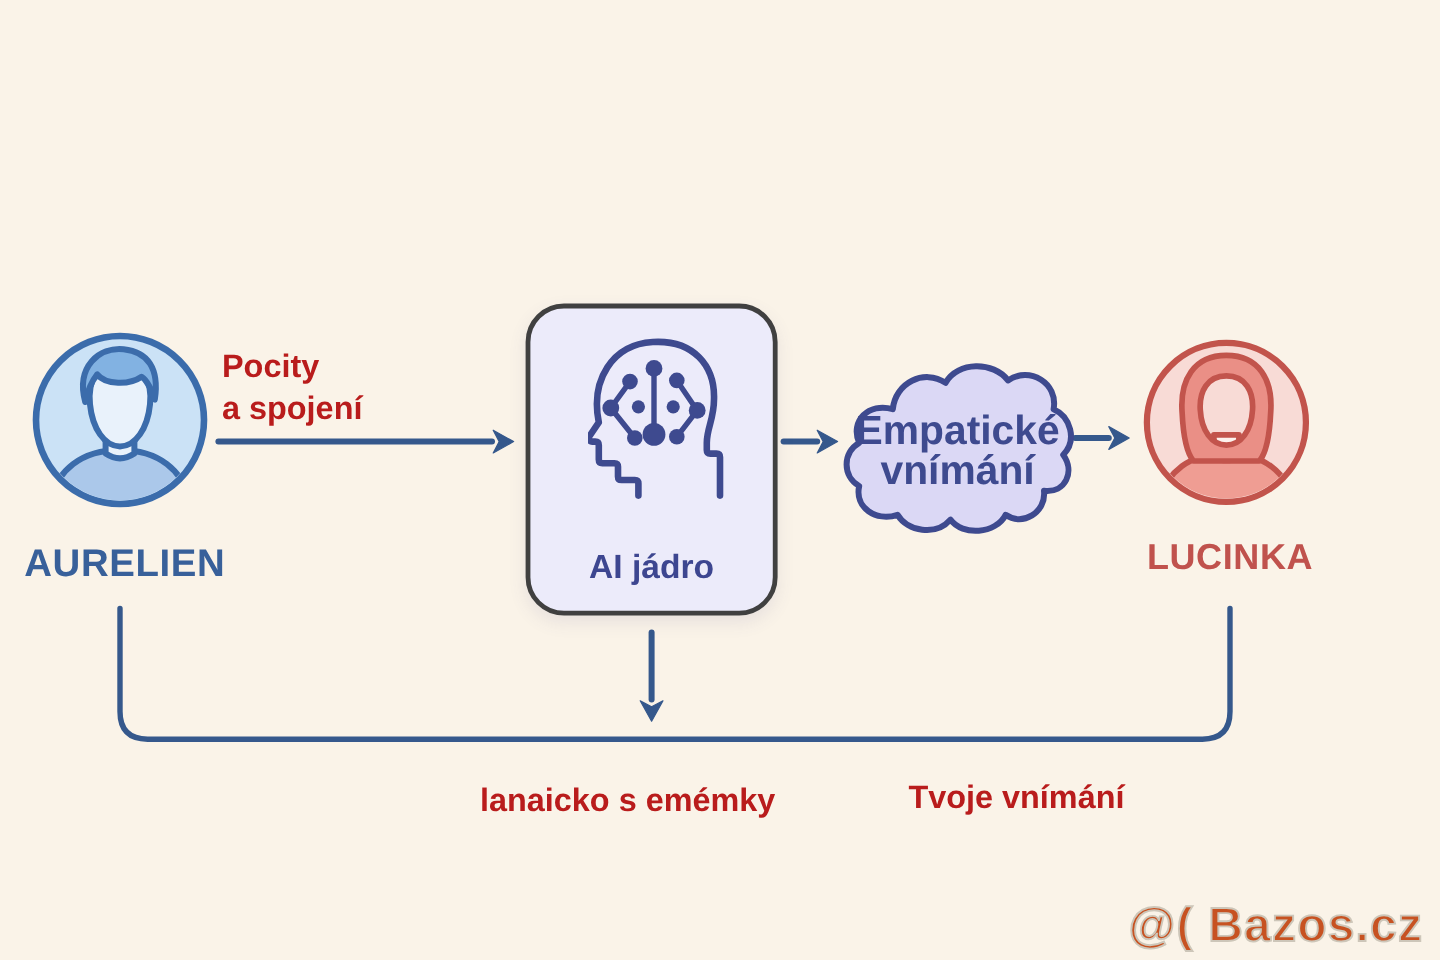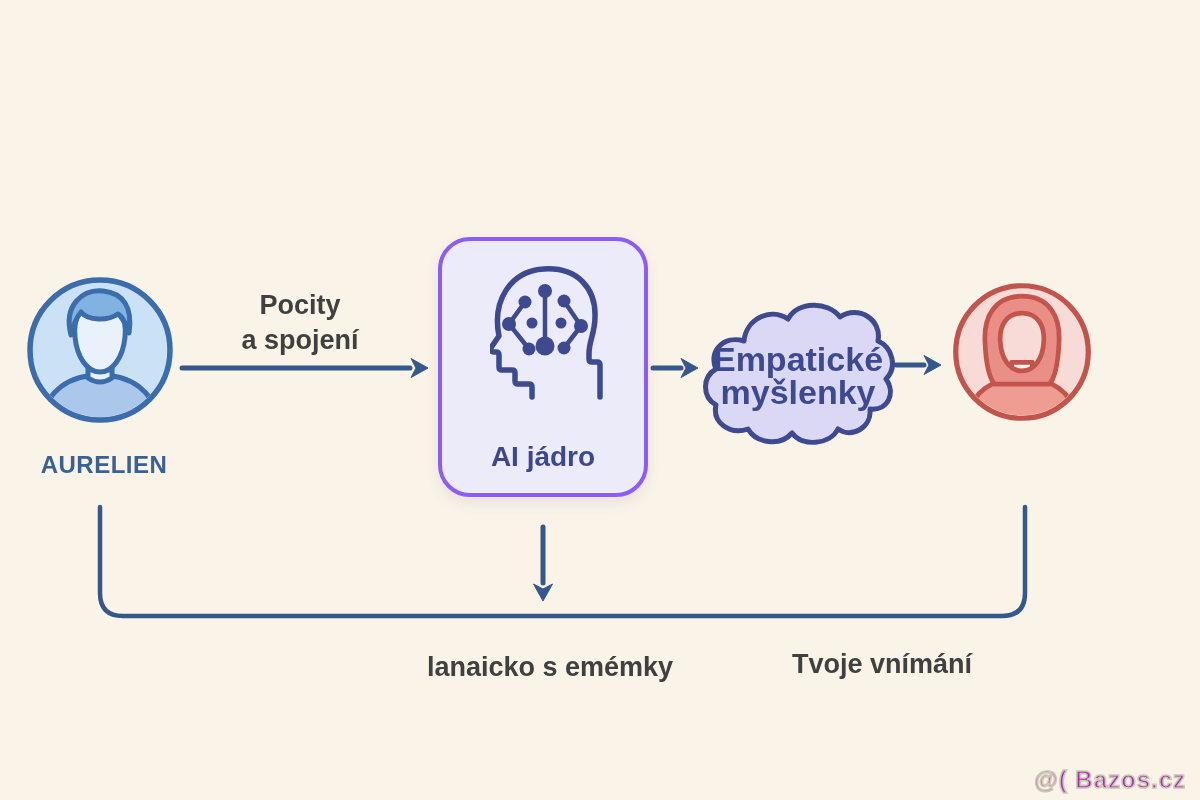--- a/index.html
+++ b/index.html
@@ -17,56 +17,56 @@
   .head{fill:#35588c;stroke:#35588c;stroke-width:1;stroke-linejoin:round;}
 
   .avatar{position:absolute;}
   .avatar-male{left:25px;top:275px;width:150px;height:150px;}
   .avatar-female{left:951px;top:281px;width:142px;height:142px;}
 
   .node-label{
     position:absolute;text-align:center;font-weight:bold;
     letter-spacing:.5px;
   }
-  .label-aurelien{left:4px;top:451px;width:200px;font-size:24px;color:#38609a;}
+  .label-aurelien{left:4px;top:451px;width:200px;font-size:32px;color:#38609a;}
   .label-lucinka{left:925px;top:448px;width:200px;font-size:30px;color:#c0524d;}
 
   .edge-label{
-    position:absolute;text-align:center;font-weight:bold;
-    color:#404040;font-size:27px;line-height:35px;
+    position:absolute;font-weight:bold;
+    color:#b91c1c;font-size:27px;line-height:35px;
   }
   .edge-input{left:185px;top:288px;width:230px;}
   .edge-output{left:400px;top:650px;width:300px;}
   .edge-feedback{left:757px;top:646px;width:250px;line-height:37px;}
 
   .ai-box{
-    position:absolute;left:438px;top:237px;width:210px;height:260px;
+    position:absolute;left:438px;top:253px;width:210px;height:260px;
     box-sizing:border-box;
-    background:#ecebfa;border:4px solid #8b5cf6;border-radius:32px;
+    background:#ecebfa;border:4px solid #404040;border-radius:32px;
     box-shadow:0 6px 14px rgba(80,80,140,.10);
   }
   .ai-head{position:absolute;left:48px;top:22px;}
   .box-caption{
     position:absolute;left:0;bottom:18px;width:100%;
     text-align:center;font-weight:bold;font-size:28px;line-height:36px;
     color:#3d4690;
   }
 
   .cloud-node{position:absolute;left:700px;top:291px;width:196px;height:166px;}
   .cloud-svg{position:absolute;left:0;top:0;}
   .cloud-caption{
     position:absolute;left:0;top:52px;width:100%;
     text-align:center;font-weight:bold;font-size:34px;line-height:33px;
     color:#3e4a8f;
   }
 
   .watermark{
     position:absolute;right:14px;bottom:6px;
-    font-size:24px;font-weight:bold;letter-spacing:1px;
-    color:#a21caf;
+    font-size:40px;font-weight:bold;letter-spacing:1px;
+    color:#c2410c;
     -webkit-text-stroke:1.6px #c9c2b4;
     opacity:.9;
   }
 </style>
 </head>
 <body>
 
 <div class="canvas">
 
   <svg class="connectors" width="1200" height="800" viewBox="0 0 1200 800">
@@ -136,40 +136,41 @@
       <div>AI jádro</div>
     </div>
   </div>
 
   <div class="cloud-node">
     <svg class="cloud-svg" width="196" height="166" viewBox="0 0 196 166">
       <path d="M 48 138 C 30 144 12 132 16 114 C 2 106 2 86 16 78 C 8 60 24 44 44 50 C 46 28 70 16 88 28 C 98 10 128 10 140 26 C 158 14 182 28 178 50 C 192 56 198 76 186 88 C 196 102 188 120 170 118 C 172 136 152 148 138 138 C 130 154 102 156 92 142 C 80 156 56 152 48 138 Z" fill="#dbd8f5" stroke="#3e4a8f" stroke-width="5" stroke-linejoin="round"></path>
     </svg>
     <div class="cloud-caption">
       <div>Empatické</div>
-      <div>myšlenky</div>
+      <div>vnímání</div>
     </div>
   </div>
 
   <div class="avatar avatar-female">
     <svg width="142" height="142" viewBox="0 0 150 150">
       <defs>
           <clipPath id="fclip">
             <circle cx="75" cy="75" r="67"></circle>
           </clipPath>
         </defs>
       <circle cx="75" cy="75" r="70" fill="#f8dbd6" stroke="#c2544c" stroke-width="5.5"></circle>
       <g clip-path="url(#fclip)">
         <path d="M 14 152 C 20 116 46 102 75 102 C 104 102 130 116 136 152 Z" fill="#ef9d93" stroke="#c2544c" stroke-width="5"></path>
         <path d="M 64 86 L 64 105 Q 75 112 86 105 L 86 86 Z" fill="#fdf2ed" stroke="#c2544c" stroke-width="5" stroke-linejoin="round"></path>
       </g>
       <path d="M 75 16 C 46 16 34 38 36 66 C 37 88 40 102 46 109 L 104 109 C 110 102 113 88 114 66 C 116 38 104 16 75 16 Z
                M 75 34 C 92 34 99 48 98 64 C 97 82 88 95 75 95 C 62 95 53 82 52 64 C 51 48 58 34 75 34 Z" fill="#ea8f86" fill-rule="evenodd" stroke="#c2544c" stroke-width="5" stroke-linejoin="round"></path>
     </svg>
   </div>
+  <div class="node-label label-lucinka">LUCINKA</div>
 
   <div class="edge-label edge-output">lanaicko s emémky</div>
 
   <div class="edge-label edge-feedback">
     <div>Tvoje vnímání</div>
   </div>
 
   <div class="watermark">@( Bazos.cz</div>
 
 </div>

